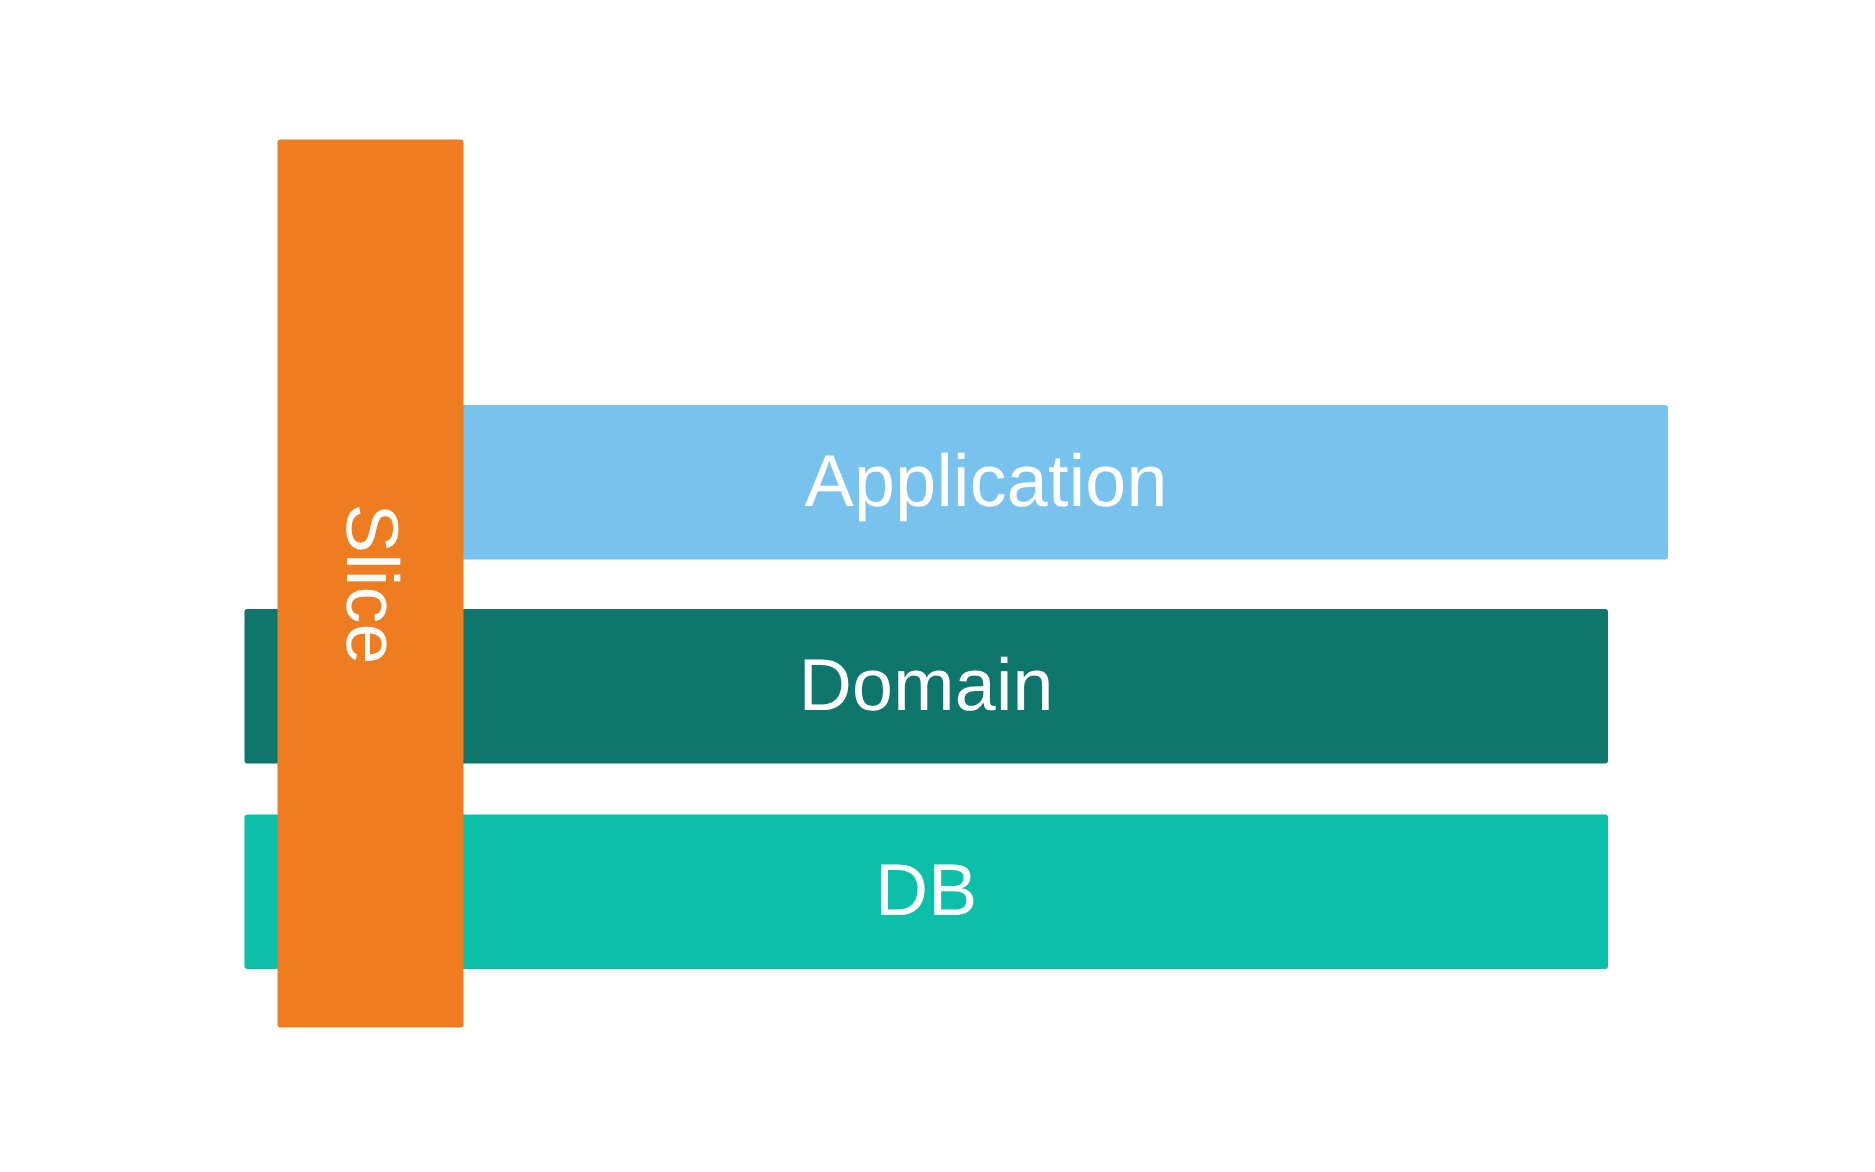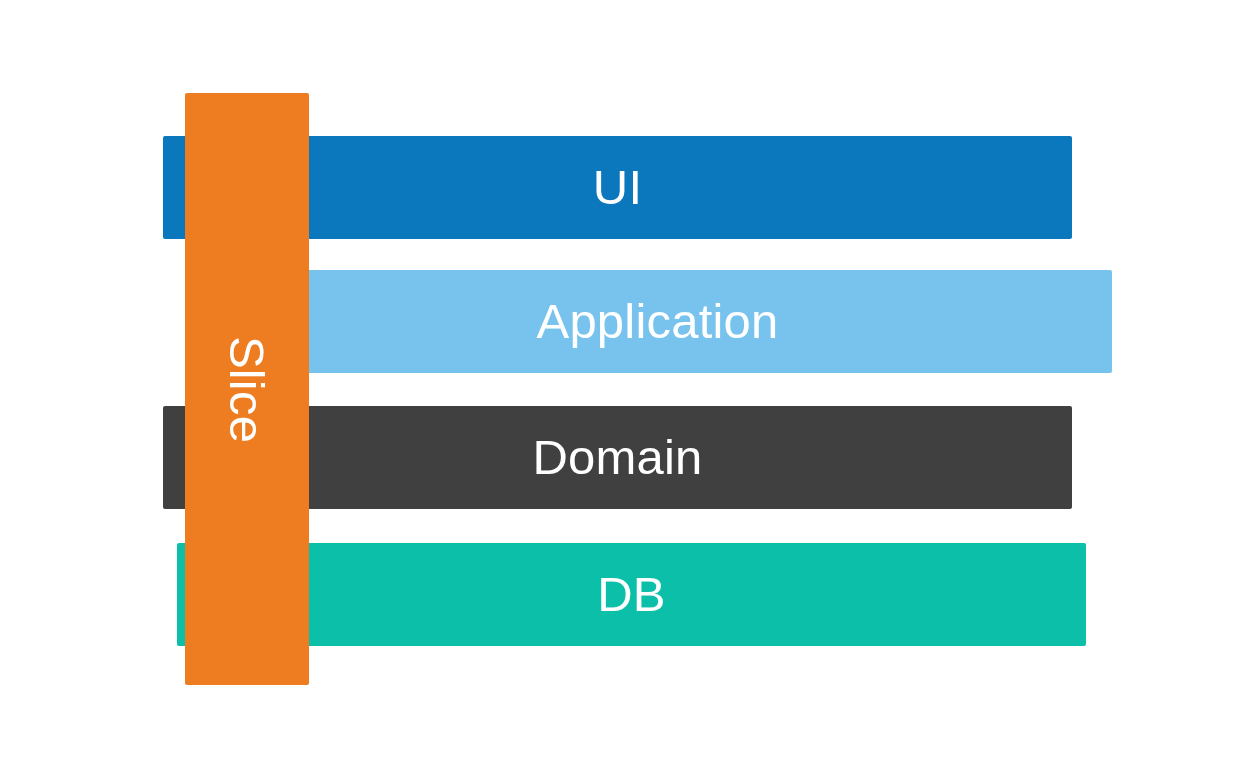--- a/index.html
+++ b/index.html
@@ -42,21 +42,21 @@
     font-weight: 300;
     line-height: 1;
     letter-spacing: 0.2px;
     white-space: nowrap;
     user-select: none;
   }
 
   #layer-bar-ui          { top: 136px; }
   #layer-bar-application { top: 270px; margin-left: 40px; }
   #layer-bar-domain      { top: 406px; }
-  #layer-bar-db          { top: 543px; margin-left: 14px; }
+  #layer-bar-db          { top: 543px; }
 
   
   #slice-bar {
     position: absolute;
     left: 185px;
     top: 93px;
     width: 124px;
     height: 592px;
     border-radius: 2px;
     z-index: 5;
@@ -76,29 +76,26 @@
     transform: rotate(90deg);
     transform-origin: center center;
     user-select: none;
   }
 </style>
 </head>
 <body>
 
 <div id="diagram-canvas" style="background-color: rgb(255, 255, 255);">
 
-  <div class="layer-bar" id="layer-bar-ui" style="background-color: rgb(11, 119, 189);">
-    <span class="layer-label" style="color: rgb(255, 255, 255);">UI</span>
-  </div>
 
   <div class="layer-bar" id="layer-bar-application" style="background-color: rgb(120, 195, 238);">
     <span class="layer-label" style="color: rgb(255, 255, 255);">Application</span>
   </div>
 
-  <div class="layer-bar" id="layer-bar-domain" style="background-color: #404040;">
+  <div class="layer-bar" id="layer-bar-domain" style="background-color: #0f766e;">
     <span class="layer-label" style="color: rgb(255, 255, 255);">Domain</span>
   </div>
 
   <div class="layer-bar" id="layer-bar-db" style="background-color: rgb(11, 191, 169);">
     <span class="layer-label" style="color: rgb(255, 255, 255);">DB</span>
   </div>
 
   <div id="slice-bar" style="background-color: rgb(238, 125, 34);">
     <span id="slice-label" style="color: rgb(255, 255, 255); transform: rotate(90deg);">Slice</span>
   </div>

